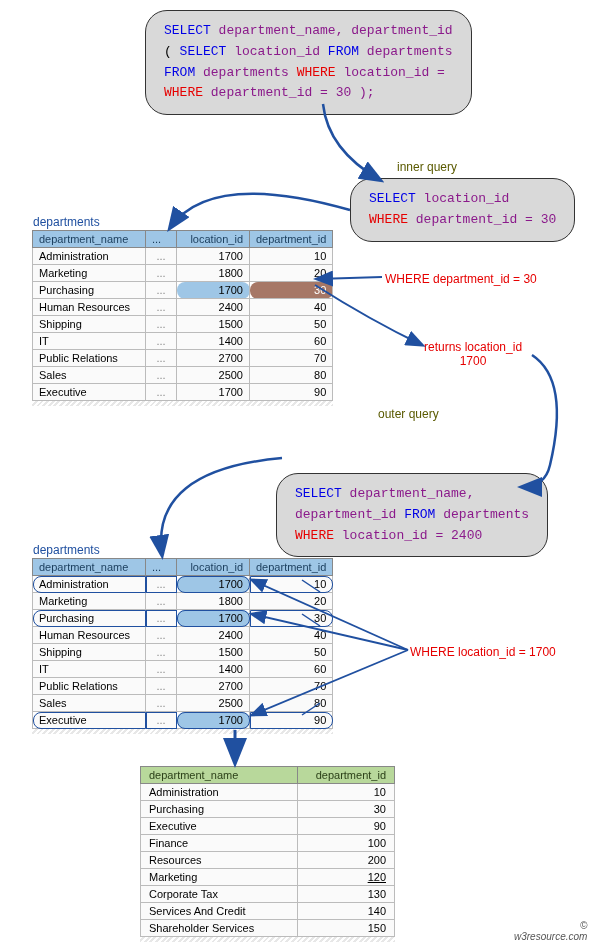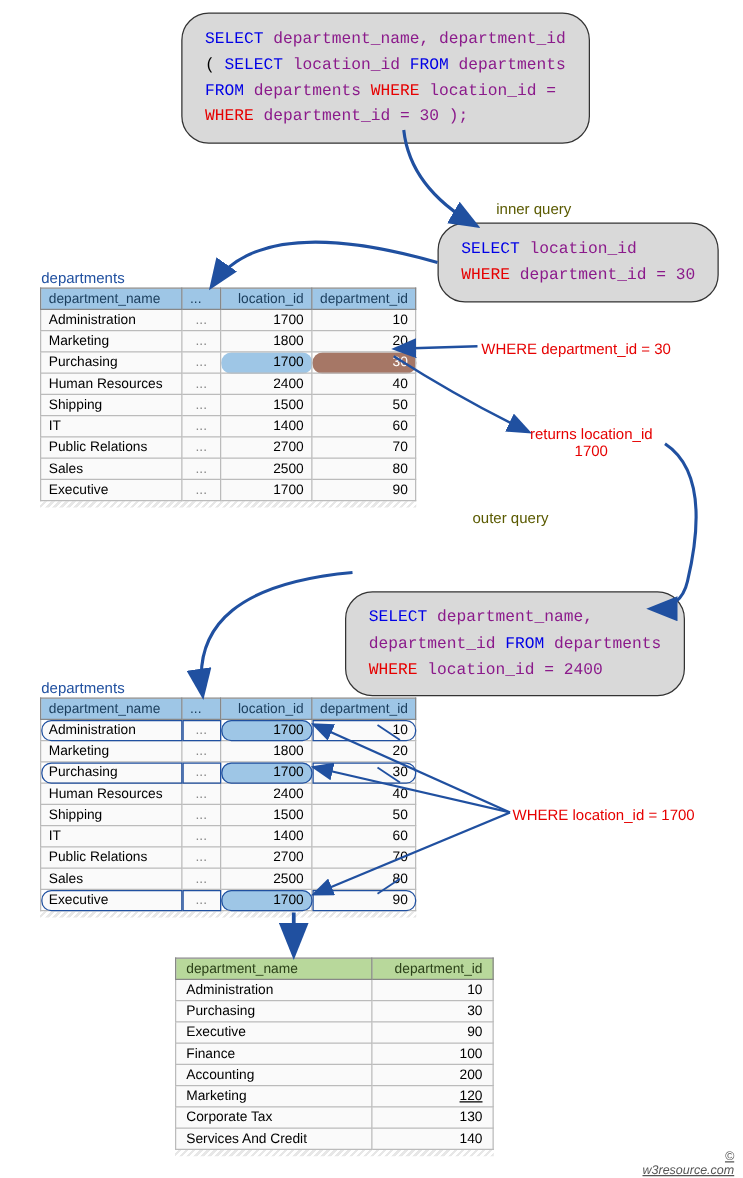--- a/index.html
+++ b/index.html
@@ -292,34 +292,38 @@
           </tr>
           <tr>
             <td style="width: 140px;">Executive</td>
             <td class="num" style="width: 80px;">90</td>
           </tr>
           <tr>
             <td style="width: 140px;">Finance</td>
             <td class="num" style="width: 80px;">100</td>
           </tr>
           <tr>
-            <td style="width: 140px;">Accounting</td>
+            <td style="width: 140px;">Resources</td>
             <td class="num" style="width: 80px;">200</td>
           </tr>
           <tr>
             <td style="width: 140px;">Marketing</td>
             <td class="num" style="width: 80px; text-decoration: underline;">120</td>
           </tr>
           <tr>
             <td style="width: 140px;">Corporate Tax</td>
             <td class="num" style="width: 80px;">130</td>
           </tr>
           <tr>
             <td style="width: 140px;">Services And Credit</td>
             <td class="num" style="width: 80px;">140</td>
+          </tr>
+          <tr>
+            <td style="width: 140px;">Shareholder Services</td>
+            <td class="num" style="width: 80px;">150</td>
           </tr>
         </tbody>
     </table>
     <div class="torn-bottom" style="width:100%;"></div>
   </div>
 
   <svg class="pos" style="left:0; top:0; pointer-events:none;" width="574" height="930">
     <defs>
       <marker id="ah" markerWidth="10" markerHeight="8" refX="8" refY="4" orient="auto">
         <path d="M0,0 L10,4 L0,8 Z" fill="#2050a0"></path>
@@ -342,15 +346,15 @@
     <path d="M 398 640 L 242 604" stroke="#2050a0" stroke-width="1.8" fill="none" marker-end="url(#ah)"></path>
     <path d="M 398 640 L 242 705" stroke="#2050a0" stroke-width="1.8" fill="none" marker-end="url(#ah)"></path>
 
     <path d="M 292 570 L 310 582" stroke="#2050a0" stroke-width="1.5" fill="none"></path>
     <path d="M 292 604 L 310 616" stroke="#2050a0" stroke-width="1.5" fill="none"></path>
     <path d="M 292 705 L 310 693" stroke="#2050a0" stroke-width="1.5" fill="none"></path>
 
     <path d="M 225 720 L 225 752" stroke="#2050a0" stroke-width="3" fill="none" marker-end="url(#ah)"></path>
   </svg>
 
-  <div class="pos credit" style="left:504px; top:910px;text-decoration:underline;">© w3resource.com</div>
+  <div class="pos credit" style="left:504px; top:910px;">© w3resource.com</div>
 
 </div>
 
 </body></html>

